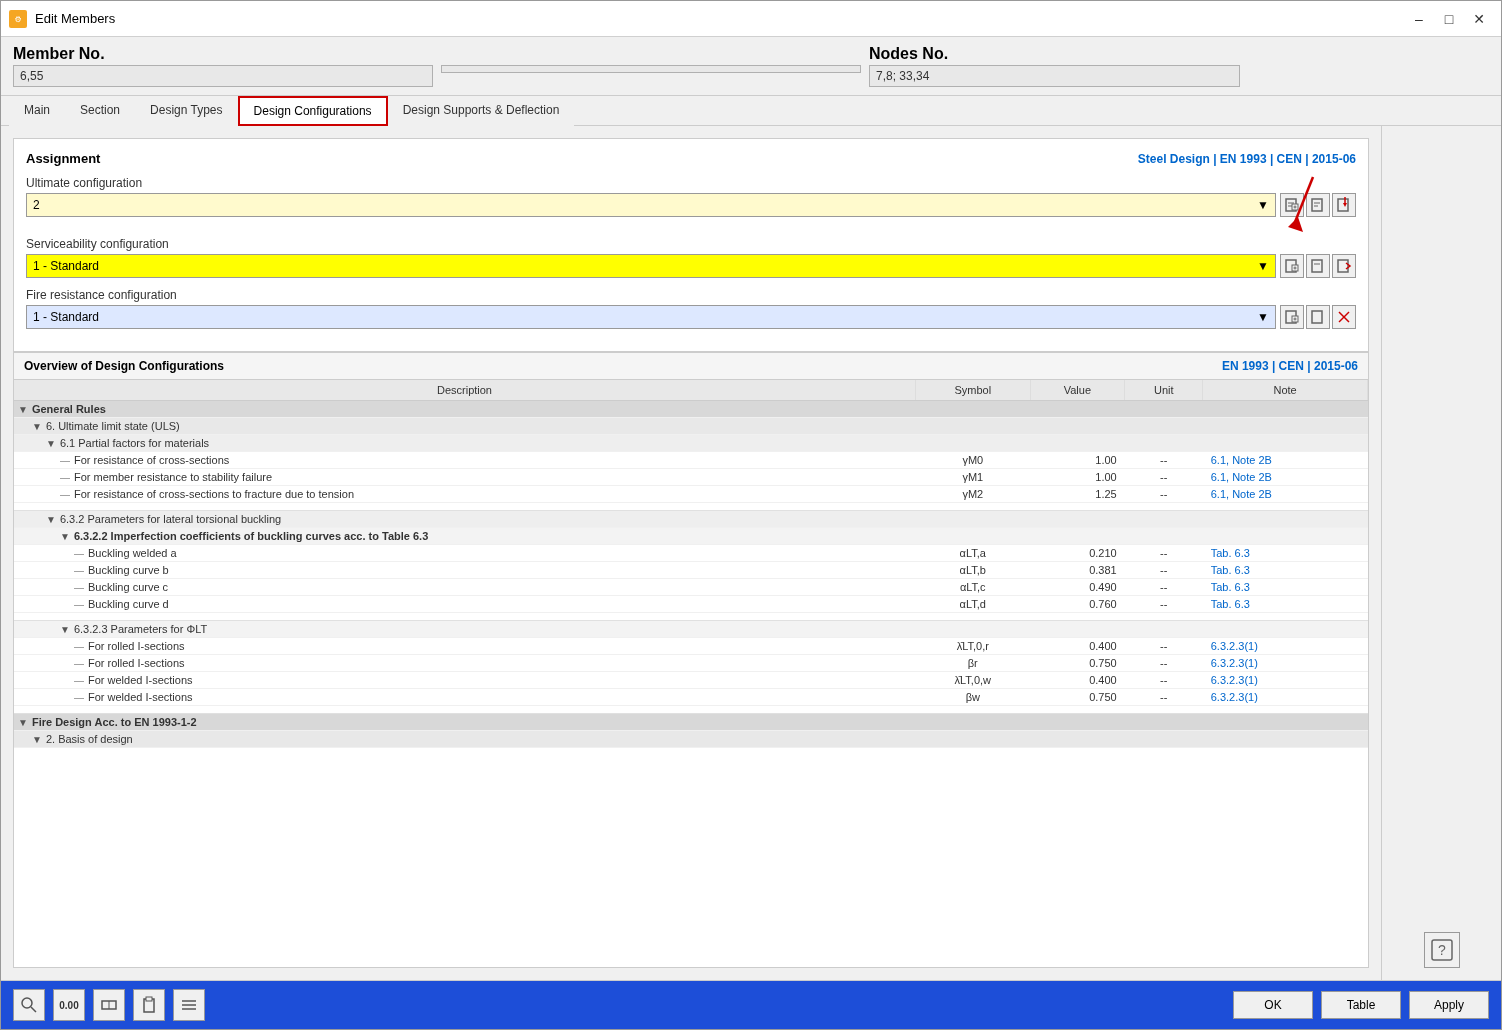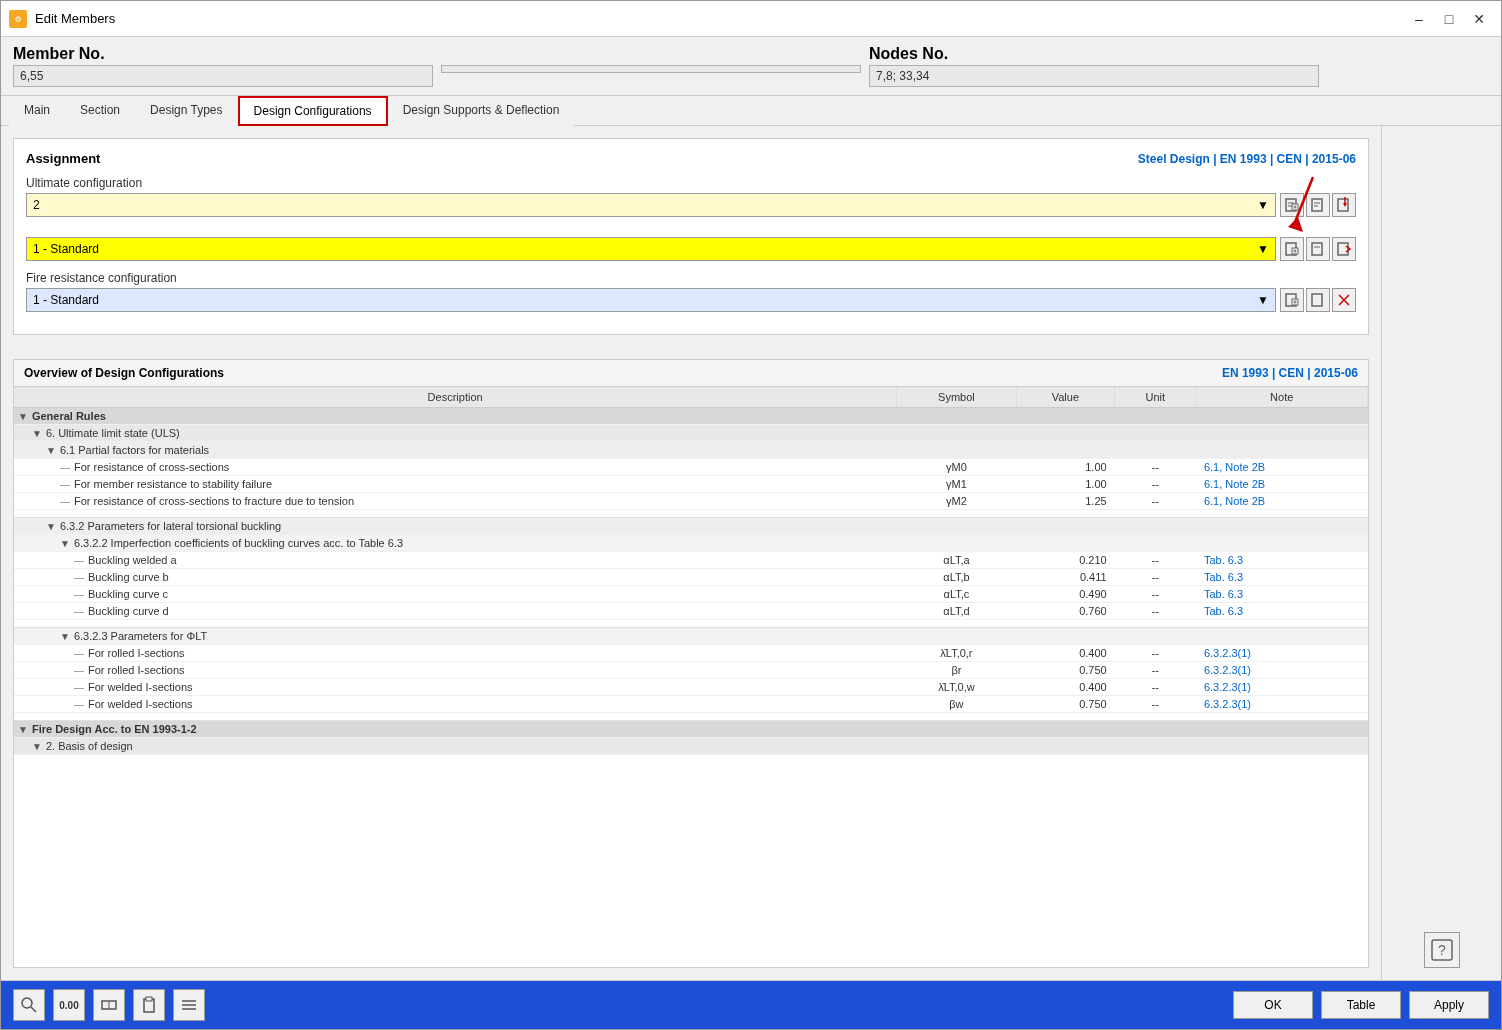--- a/index.html
+++ b/index.html
@@ -15,34 +15,34 @@
     .titlebar-controls { display: flex; gap: 2px; }
     .titlebar-btn { width: 28px; height: 28px; background: none; border: none; cursor: pointer; display: flex; align-items: center; justify-content: center; font-size: 14px; color: #333; }
     
     
     .top-section { display: flex; padding: 8px 12px; gap: 8px; background: #f0f0f0; border-bottom: 1px solid #ccc; }
     .field-group { display: flex; flex-direction: column; gap: 2px; }
     .field-label { font-size: 16px; font-weight: bold; color: #000; }
     .field-input { background: #e8e8e8; border: 1px solid #b0b0b0; padding: 3px 6px; font-size: 12px; color: #333; }
     .member-field { width: 420px; }
     .spacer-field { width: 420px; }
-    .nodes-field { width: 450px; }
+    .nodes-field { width: 371px; }
     
     
     .tabs { display: flex; padding: 0 8px; background: #f0f0f0; border-bottom: 1px solid #ccc; gap: 0; }
     .tab { padding: 6px 14px; font-size: 12px; cursor: pointer; border: 1px solid transparent; border-bottom: none; background: #f0f0f0; color: #333; margin-bottom: -1px; }
     .tab.active { background: #ffffff; border-color: #cc0000; border-width: 2px; color: #000; font-weight: normal; }
     
     
     .panel-content { flex: 1; display: flex; overflow: hidden; }
     .left-panel { flex: 1; display: flex; flex-direction: column; padding: 12px; overflow: hidden; }
     .right-sidebar { width: 120px; border-left: 1px solid #ccc; background: #f0f0f0; display: flex; flex-direction: column; align-items: center; padding: 8px; }
     
     
-    .assignment-section { background: #ffffff; border: 1px solid #ccc; padding: 12px; margin-bottom: 24px; }
+    .assignment-section { background: #ffffff; border: 1px solid #ccc; padding: 12px; margin-bottom: 0; }
     .assignment-header { display: flex; justify-content: space-between; align-items: center; margin-bottom: 10px; }
     .assignment-title { font-size: 13px; font-weight: bold; color: #000; }
     .assignment-standard { font-size: 12px; color: #0066cc; font-weight: bold; }
     
     .config-row { margin-bottom: 10px; }
     .config-label { font-size: 12px; color: #333; margin-bottom: 3px; }
     .config-input-row { display: flex; align-items: center; gap: 4px; }
     .config-dropdown { flex: 1; border: 1px solid #999; padding: 3px 6px; font-size: 12px; background: white; display: flex; align-items: center; justify-content: space-between; cursor: pointer; height: 24px; }
     .config-dropdown.yellow { background: #ffff00; }
     .config-dropdown.lightblue { background: #e8f0ff; }
@@ -170,20 +170,21 @@
         </div>
 
         <div style="position:relative; height:10px;">
           <svg style="position:absolute; right:28px; top:-55px;" width="60" height="70" viewBox="0 0 60 70">
             <line x1="45" y1="5" x2="25" y2="55" stroke="#cc0000" stroke-width="2.5"></line>
             <polygon points="20,55 30,45 35,60" fill="#cc0000"></polygon>
           </svg>
         </div>
 
         <div class="config-row">
+          <div class="config-label">Serviceability configuration</div>
           <div class="config-input-row">
             <div class="config-dropdown yellow">
               <span>1 - Standard</span>
               <span>▼</span>
             </div>
             <div class="config-btns">
               <button class="config-btn">
                 <svg width="16" height="16" viewBox="0 0 16 16">
                     <rect x="2" y="2" width="10" height="12" fill="none" stroke="#666" stroke-width="1.5"></rect>
                     <rect x="8" y="7" width="6" height="6" fill="#f0f0f0" stroke="#666" stroke-width="1"></rect>
@@ -316,21 +317,21 @@
                 <tr style="background: rgb(238, 238, 238);">
     <td style="padding-left:32px; font-weight:normal;">
       <span style="margin-right:4px; font-size:10px; color:#555;">▼</span><span>6.3.2 Parameters for lateral torsional buckling</span>
     </td>
     <td class="center"></td>
     <td class="right"></td>
     <td class="center"></td>
     <td style="color:#0066cc;"></td>
   </tr>
                 <tr style="background: rgb(243, 243, 243);">
-    <td style="padding-left:46px; font-weight:normal;">
+    <td style="padding-left:46px; font-weight:bold;">
       <span style="margin-right:4px; font-size:10px; color:#555;">▼</span><span>6.3.2.2 Imperfection coefficients of buckling curves acc. to Table 6.3</span>
     </td>
     <td class="center"></td>
     <td class="right"></td>
     <td class="center"></td>
     <td style="color:#0066cc;"></td>
   </tr>
                 <tr style="background: rgb(255, 255, 255);">
     <td style="padding-left:60px; font-weight:normal;">
       <span style="margin-right:4px; color:#888; font-size:10px;">—</span><span>Buckling welded a</span>
@@ -338,21 +339,21 @@
     <td class="center">αLT,a</td>
     <td class="right">0.210</td>
     <td class="center">--</td>
     <td style="color:#0066cc;">Tab. 6.3</td>
   </tr>
                 <tr style="background: rgb(255, 255, 255);">
     <td style="padding-left:60px; font-weight:normal;">
       <span style="margin-right:4px; color:#888; font-size:10px;">—</span><span>Buckling curve b</span>
     </td>
     <td class="center">αLT,b</td>
-    <td class="right">0.411</td>
+    <td class="right">0.381</td>
     <td class="center">--</td>
     <td style="color:#0066cc;">Tab. 6.3</td>
   </tr>
                 <tr style="background: rgb(255, 255, 255);">
     <td style="padding-left:60px; font-weight:normal;">
       <span style="margin-right:4px; color:#888; font-size:10px;">—</span><span>Buckling curve c</span>
     </td>
     <td class="center">αLT,c</td>
     <td class="right">0.490</td>
     <td class="center">--</td>

